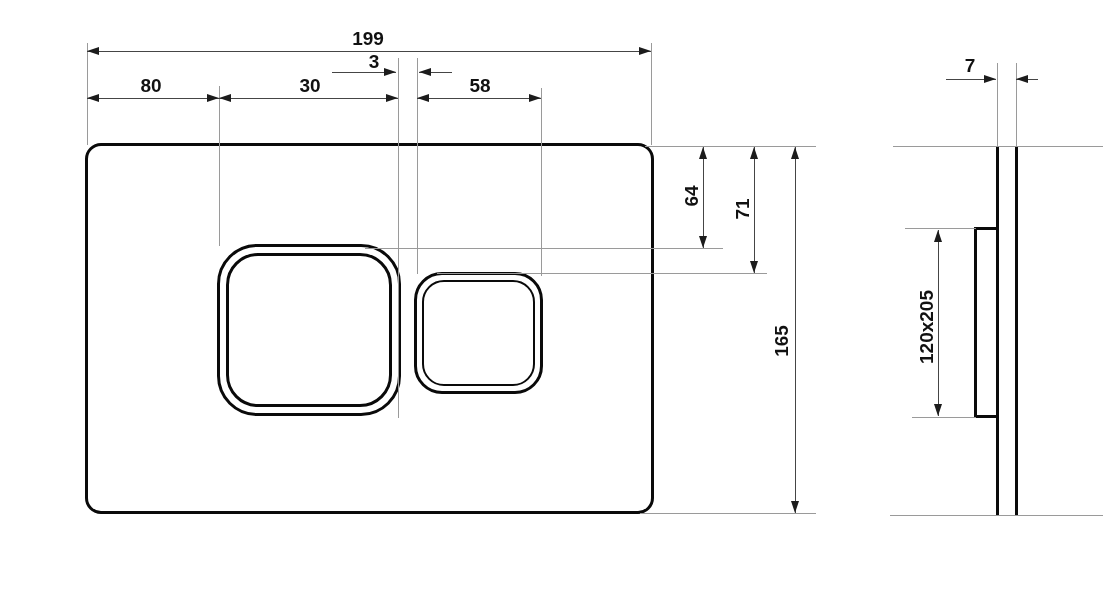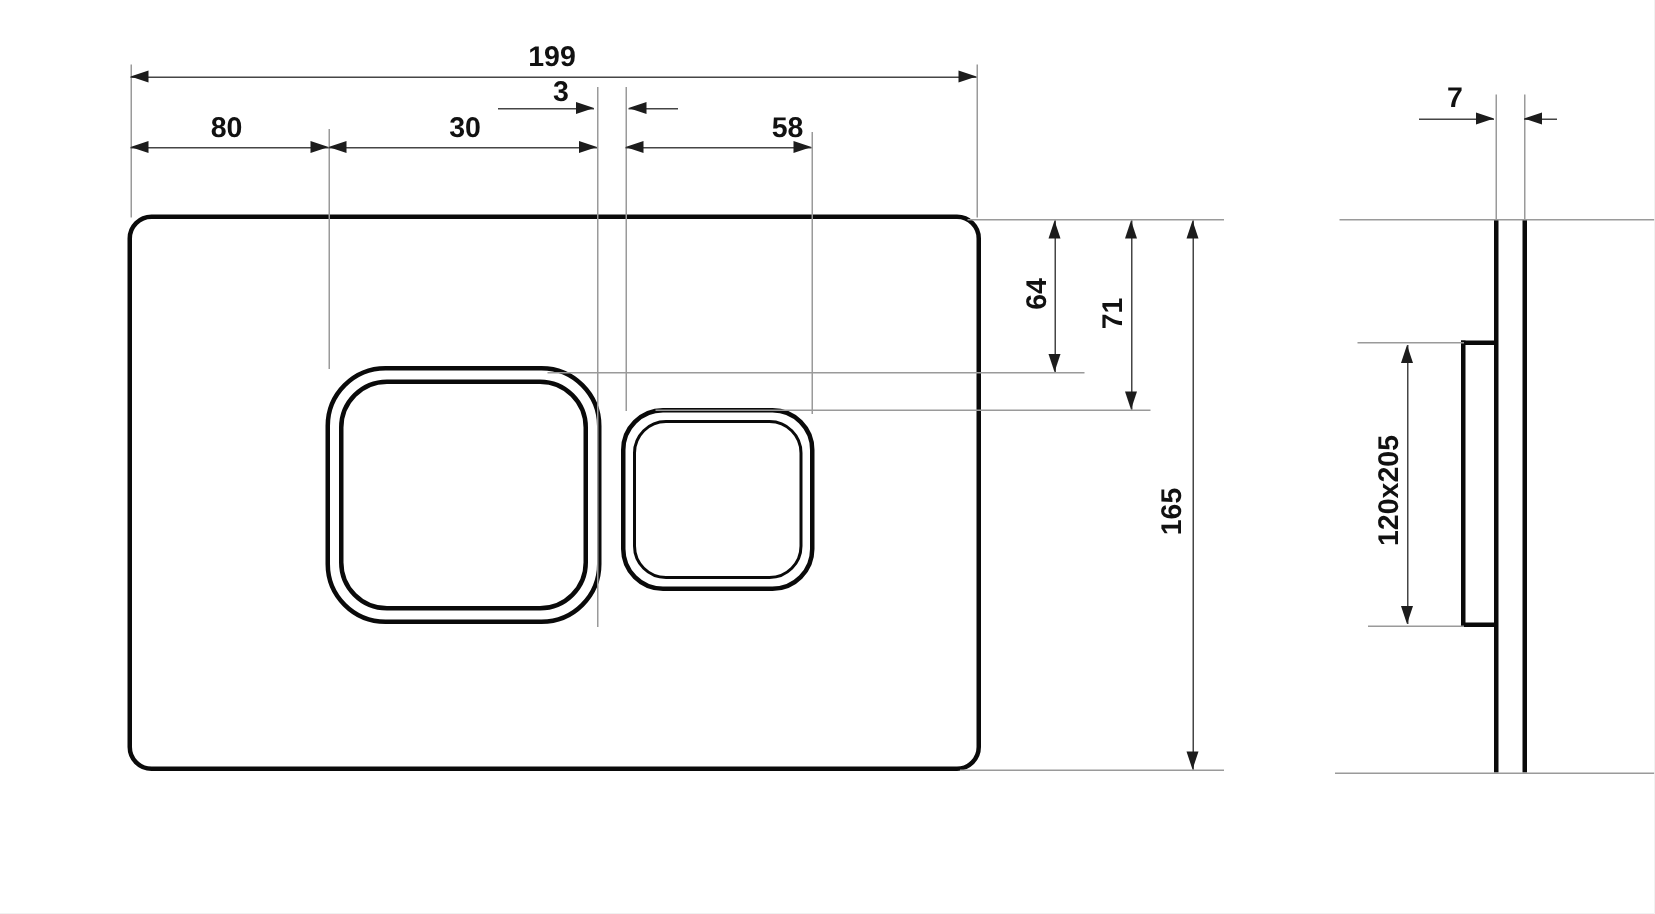--- a/index.html
+++ b/index.html
@@ -84,21 +84,21 @@
   <div class="ar aD" style="left:699px;top:236px;"></div>
   <div class="ar aU" style="left:750px;top:147px;"></div>
   <div class="ar aD" style="left:750px;top:261px;"></div>
   <div class="ar aU" style="left:791px;top:147px;"></div>
   <div class="ar aD" style="left:791px;top:501px;"></div>
 
   <div class="lbl" style="left:368px;top:39px;">199</div>
   <div class="lbl" style="left:374px;top:62px;">3</div>
   <div class="lbl" style="left:151px;top:86px;">80</div>
   <div class="lbl" style="left:310px;top:86px;">30</div>
-  <div class="lbl" style="left:480px;top:86px;margin-left:45px;">58</div>
+  <div class="lbl" style="left:480px;top:86px;">58</div>
   <div class="lbl rot" style="left:692px;top:196px;">64</div>
   <div class="lbl rot" style="left:743px;top:209px;">71</div>
   <div class="lbl rot" style="left:782px;top:341px;">165</div>
 
   <div class="shape side-plate" style="left:996px;top:146px;width:22px;height:369px;"></div>
   <div class="shape side-frame" style="left:974px;top:227px;width:24px;height:191px;"></div>
 
   <div class="ext" style="left:893px;top:146px;width:210px;height:1px;"></div>
   <div class="ext" style="left:890px;top:515px;width:213px;height:1px;"></div>
   <div class="ext" style="left:997px;top:63px;width:1px;height:83px;"></div>

